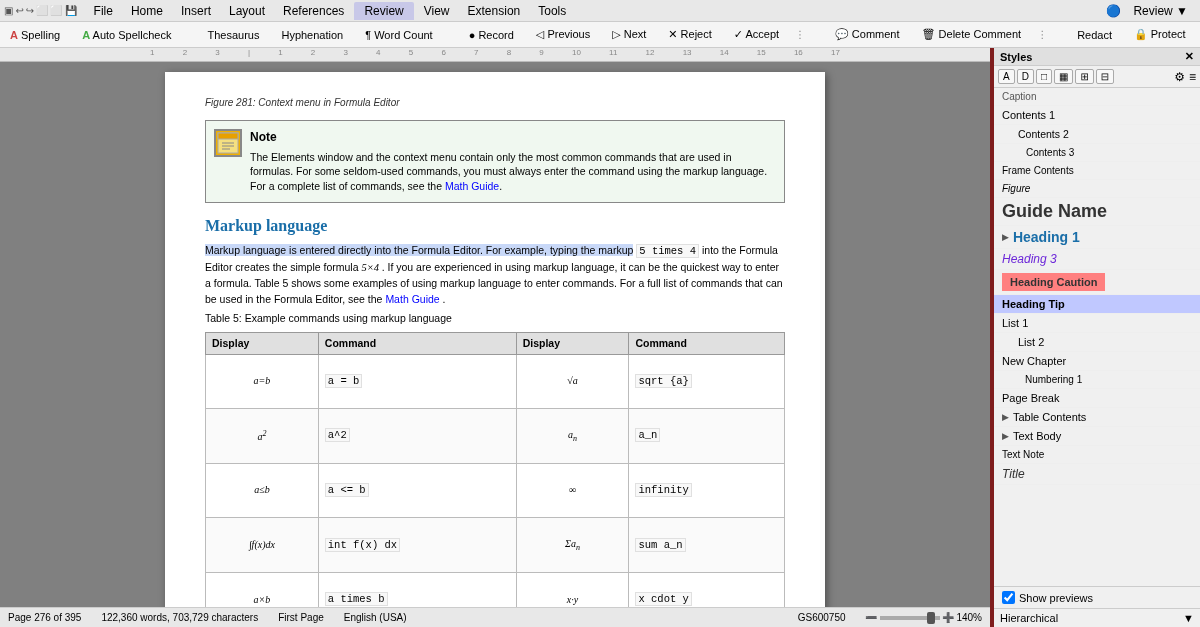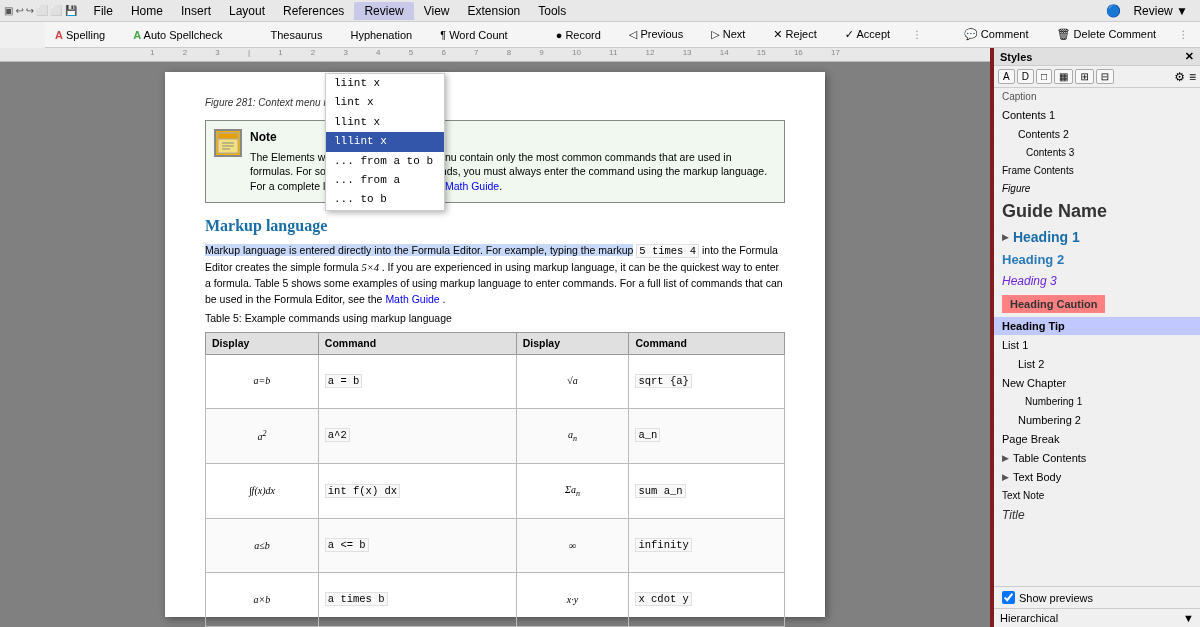--- a/index.html
+++ b/index.html
@@ -28,23 +28,22 @@
     .menu-item.active { background: #c8c8e8; }
 
     
     .toolbar {
       background: #f5f5f5;
       border-bottom: 1px solid #ccc;
       display: flex;
       align-items: center;
       height: 26px;
       padding: 0 4px;
-      gap: 16px;
-      font-size: 11px;
-      margin-left: 45px;
+      gap: 10px;
+      font-size: 11px;
     }
     .toolbar-btn {
       padding: 2px 6px;
       font-size: 11px;
       cursor: pointer;
       border-radius: 2px;
       white-space: nowrap;
     }
     .toolbar-separator { width: 1px; height: 18px; background: #ccc; margin: 0 2px; }
 
@@ -424,29 +423,20 @@
               <span>15</span>
               <span>16</span>
               <span>17</span>
           </div>
         </div>
       </div>
 
       <div class="page-container">
         <div class="page">
 
-          <div class="autocomplete-popup">
-            <div class="autocomplete-item">liint x</div>
-            <div class="autocomplete-item">lint x</div>
-            <div class="autocomplete-item">llint x</div>
-            <div class="autocomplete-item selected">lllint x</div>
-            <div class="autocomplete-item">... from a to b</div>
-            <div class="autocomplete-item">... from a</div>
-            <div class="autocomplete-item">... to b</div>
-          </div>
 
           <div class="caption">
             <span>Figure 281: Context menu in Formula Editor</span>
           </div>
 
           <div class="note-box">
             <div class="note-icon">
               <svg width="24" height="24" viewBox="0 0 24 24">
                 <rect x="2" y="2" width="20" height="20" fill="#f5e080" stroke="#aaa" stroke-width="1"></rect>
                 <rect x="2" y="2" width="20" height="6" fill="#e8a000" stroke="#aaa" stroke-width="1"></rect>
@@ -495,30 +485,30 @@
                 <td class="display-cell"><span class="math">√a</span></td>
                 <td><code>sqrt {a}</code></td>
               </tr>
               <tr>
                 <td class="display-cell"><span class="math">a<sup>2</sup></span></td>
                 <td><code>a^2</code></td>
                 <td class="display-cell"><span class="math">a<sub>n</sub></span></td>
                 <td><code>a_n</code></td>
               </tr>
               <tr>
+                <td class="display-cell"><span class="math">a≤b</span></td>
+                <td><code>a &lt;= b</code></td>
+                <td class="display-cell"><span class="math">∞</span></td>
+                <td><code>infinity</code></td>
+              </tr>
+              <tr>
                 <td class="display-cell"><span class="math">∫f(x)dx</span></td>
                 <td><code>int f(x) dx</code></td>
                 <td class="display-cell"><span class="math">Σa<sub>n</sub></span></td>
                 <td><code>sum a_n</code></td>
-              </tr>
-              <tr>
-                <td class="display-cell"><span class="math">a≤b</span></td>
-                <td><code>a &lt;= b</code></td>
-                <td class="display-cell"><span class="math">∞</span></td>
-                <td><code>infinity</code></td>
               </tr>
               <tr>
                 <td class="display-cell"><span class="math">a×b</span></td>
                 <td><code>a times b</code></td>
                 <td class="display-cell"><span class="math">x·y</span></td>
                 <td><code>x cdot y</code></td>
               </tr>
             </tbody>
           </table>
 
@@ -526,20 +516,35 @@
 
           <div class="page-bottom-bar">
             <span>276</span>
             <span>|</span>
             <a class="inline-link">Creating formulas</a>
           </div>
 
         </div>
       </div>
 
+      <div class="status-bar">
+        <span>Page 276 of 395</span>
+        <span>122,360 words, 703,729 characters</span>
+        <span>First Page</span>
+        <span>English (USA)</span>
+        <span style="margin-left:auto;">GS600750</span>
+        <span style="display:flex; align-items:center; gap:2px;">
+          <span>➖</span>
+          <span style="width:60px; height:4px; background:#aaa; display:inline-block; position:relative;">
+            <span style="position:absolute; right:5px; top:-4px; width:8px; height:12px; background:#555; border-radius:2px;"></span>
+          </span>
+          <span>➕</span>
+          <span>140%</span>
+        </span>
+      </div>
 
     </div>
   </div>
 
   <div class="styles-panel">
     <div class="styles-panel-header">
       <span>Styles</span>
       <div style="display:flex; gap:4px;">
         <span style="cursor:pointer;">✕</span>
       </div>
@@ -576,45 +581,39 @@
         <span class="style-figure">Figure</span>
       </div>
       <div class="style-item">
         <span class="style-guidename">Guide Name</span>
       </div>
       <div class="style-item">
         <span class="expand-arrow">▶</span>
         <span class="style-heading1">Heading 1</span>
       </div>
       <div class="style-item">
-        <span class="style-heading2">Heading 2</span>
-      </div>
-      <div class="style-item">
         <span class="style-heading3">Heading 3</span>
       </div>
       <div class="style-item">
         <span class="style-headingcaution">Heading Caution</span>
       </div>
       <div class="style-item" style="background:#c0c8ff;">
         <span style="font-weight:bold; font-size:11px;">Heading Tip</span>
       </div>
       <div class="style-item">
         <span class="style-list1">List 1</span>
       </div>
       <div class="style-item">
         <span class="style-list2">List 2</span>
       </div>
       <div class="style-item">
         <span class="style-newchapter">New Chapter</span>
       </div>
       <div class="style-item">
         <span class="style-numbering1">Numbering 1</span>
-      </div>
-      <div class="style-item">
-        <span class="style-numbering2">Numbering 2</span>
       </div>
       <div class="style-item">
         <span class="style-pagebreak">Page Break</span>
       </div>
       <div class="style-item">
         <span class="expand-arrow">▶</span>
         <span class="style-tablecontents">Table Contents</span>
       </div>
       <div class="style-item">
         <span class="expand-arrow">▶</span>

